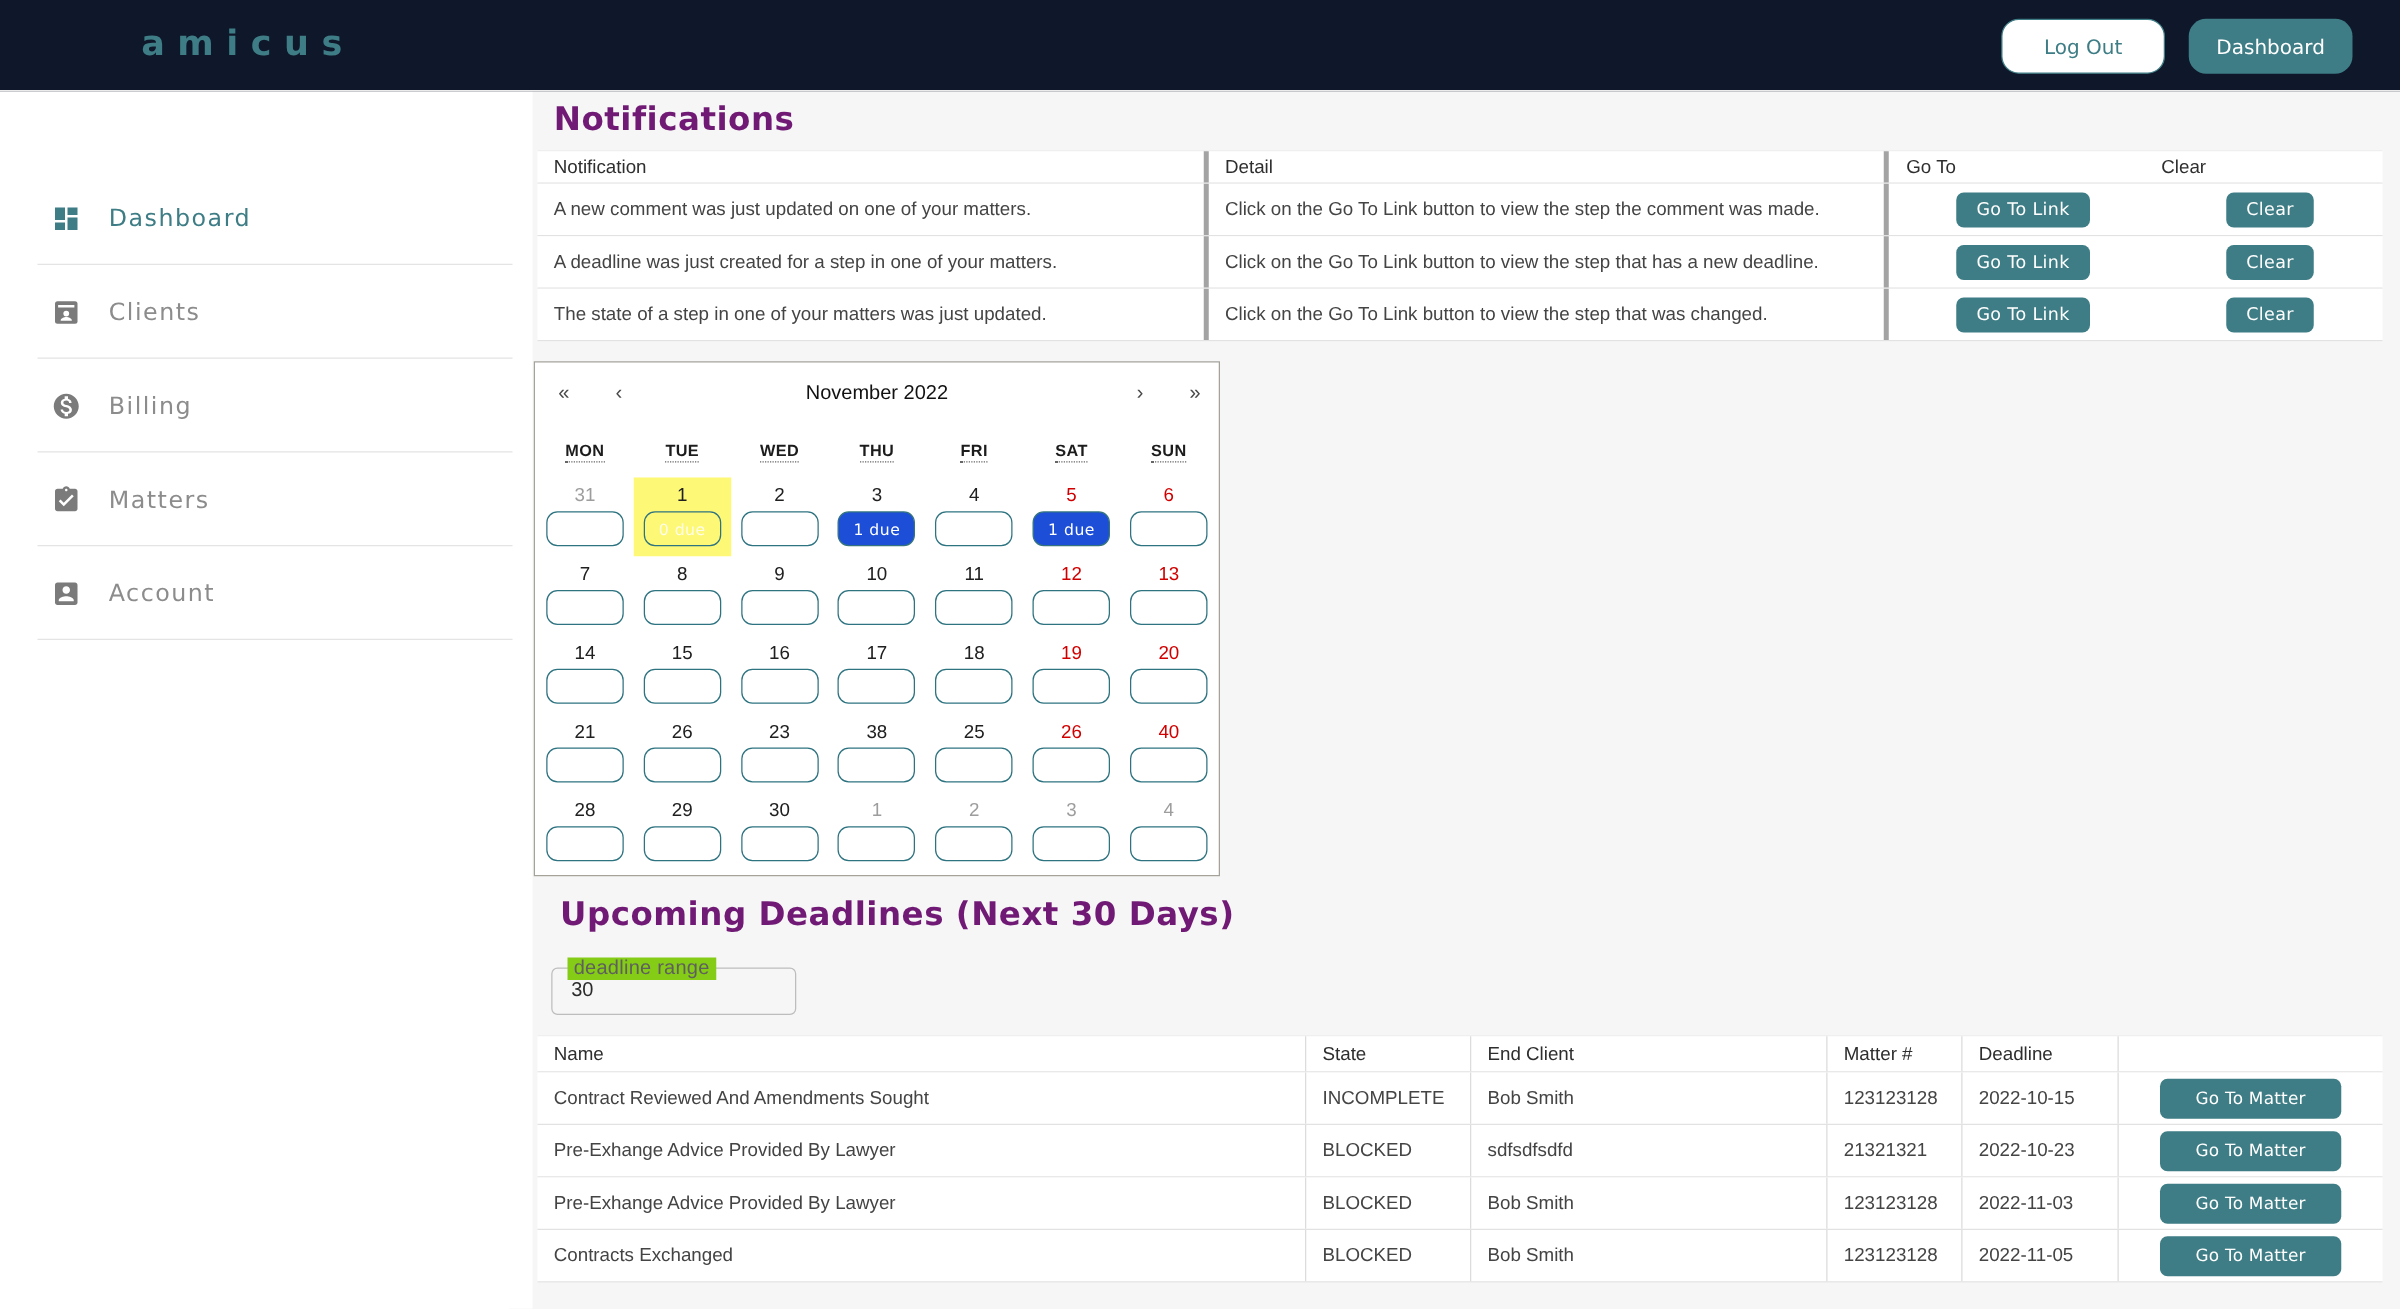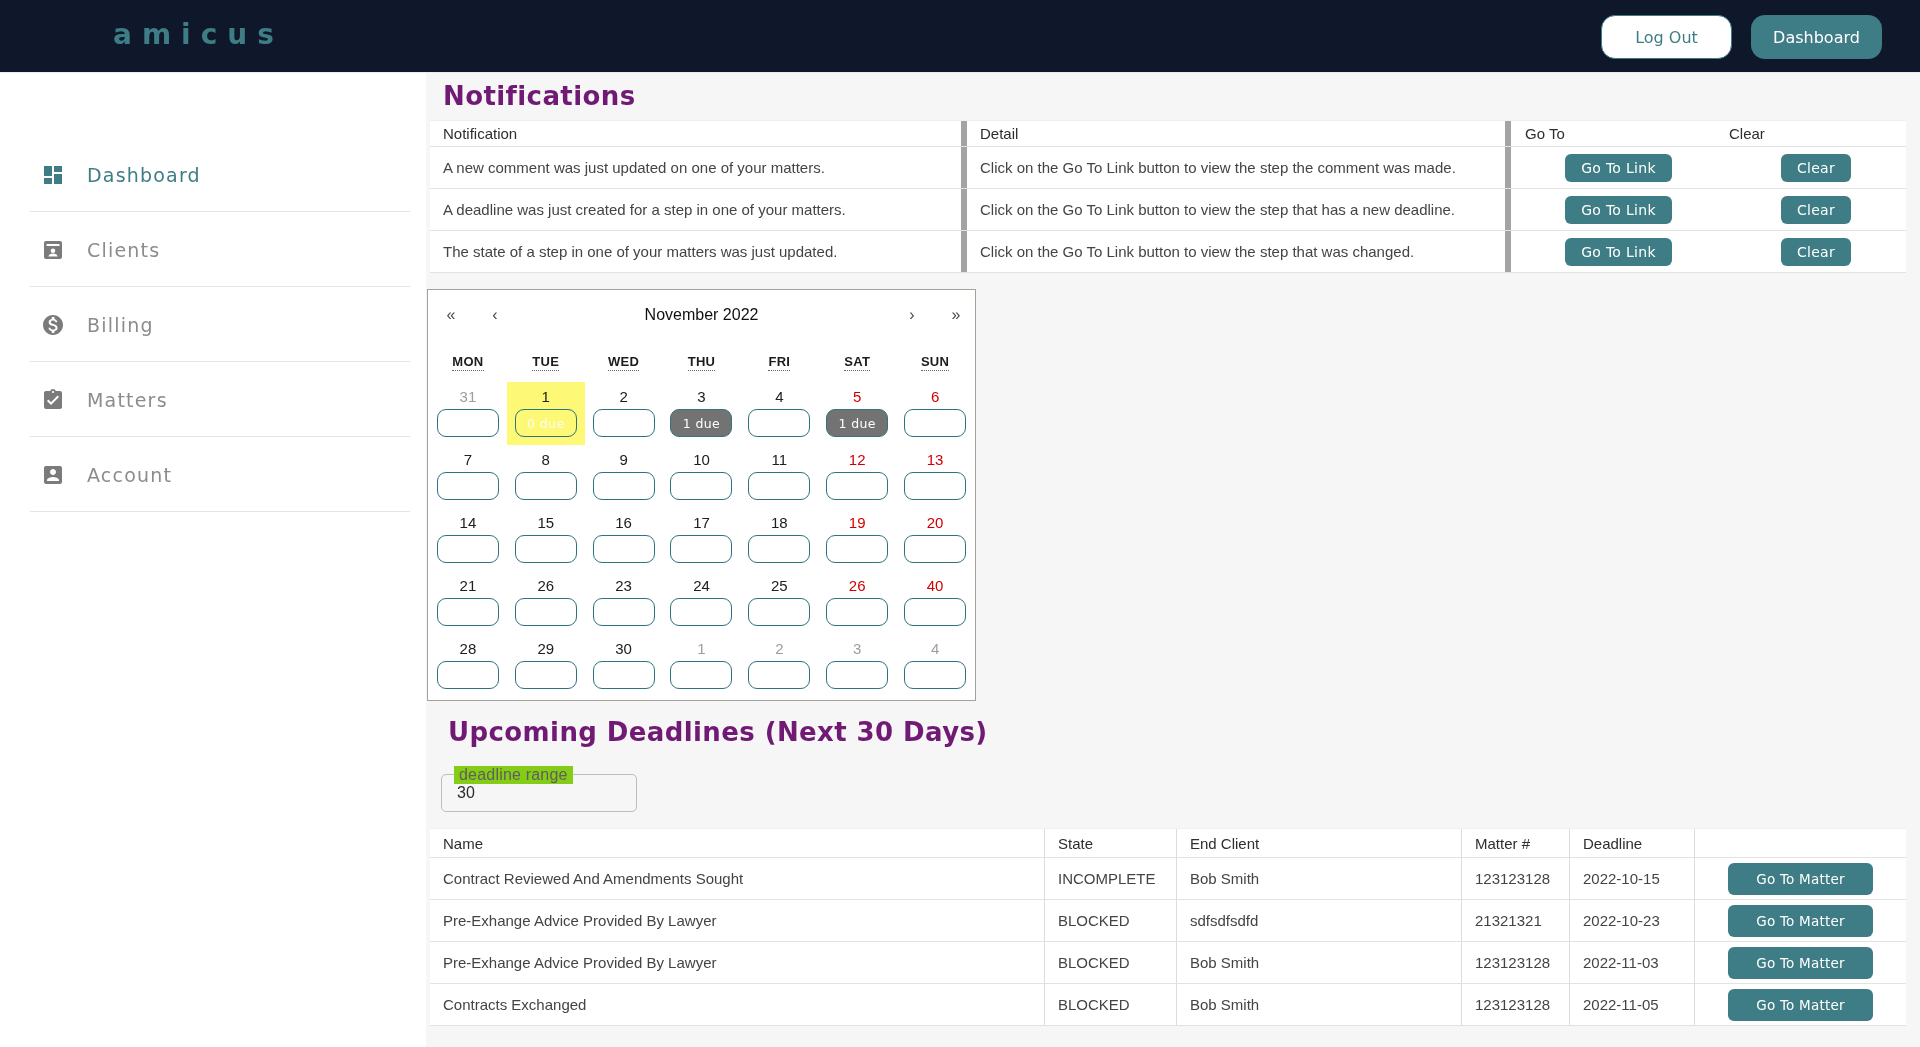--- a/index.html
+++ b/index.html
@@ -42,21 +42,21 @@
   .cell { display:flex; align-items:center; padding-left:13px; font-size:15px; color:#444;
           overflow:hidden; white-space:nowrap; }
   .t-head .cell { color:#2e2e2e; font-size:15px; }
   .cell.center { justify-content:center; padding-left:0; }
 
   
   #notifications { position:absolute; left:430px; top:81px; width:1476px; }
   #notifications .sec-title { margin:0 0 9px 13px; }
   .n-grid { grid-template-columns:537px 544px 215px 180px; }
   .notif-head { height:27px; }
-  .n-grid > .cell:nth-child(1), .n-grid > .cell:nth-child(2) { border-right:6px solid #a3a3a3; }
+  .n-grid > .cell:nth-child(1), .n-grid > .cell:nth-child(2) { border-right:4px solid #a3a3a3; }
   .notif-row { height:42px; }
   .btn-sm { height:28px; border-radius:6px; font-size:14px; padding:0 16px; letter-spacing:0.3px; }
   .gt-head { padding-left:14px; }
   .cl-head { padding-left:3px; }
 
   
   #calendar { position:absolute; left:427px; top:289px; width:549px; height:412px;
               background:#fff; border:1px solid #a5a29a; }
   .cal-arrow { position:absolute; top:12px; width:26px; height:26px; text-align:center;
                background:none; border:none; font-size:16px; color:#4a4a4a; cursor:pointer;
@@ -73,21 +73,21 @@
   .cal-cell { text-align:center; cursor:pointer; padding-top:6px; }
   .cal-cell.today { background:#fdf875; }
   .cal-num { font-size:15px; color:#202020; height:18px; line-height:18px; }
   .cal-num.muted { color:#9d9d9d; }
   .cal-num.weekend { color:#d10000; }
   .cal-box { width:62px; height:28px; margin:3px auto 0; border:1px solid #2e7380;
              border-radius:9px; background:#fff; display:flex; align-items:center;
              justify-content:center; font-family:"DejaVu Sans", sans-serif;
              font-size:12.5px; letter-spacing:0.4px; color:transparent; }
   .cal-cell.today .cal-box { background:transparent; color:#fdfdea; }
-  .cal-box.due { background:#737373; border-color:#35747f; color:#ffffff; }
+  .cal-box.due { background:#1d4ed8; border-color:#35747f; color:#ffffff; }
 
   
   #deadlines { position:absolute; left:430px; top:717px; width:1476px; }
   #deadlines .sec-title { margin-left:18px; }
   .range-wrap { position:relative; margin:27px 0 0 11px; width:196px; height:38px;
                 border:1px solid #bdbdbd; border-radius:5px; background:transparent; }
   .range-label { position:absolute; top:-9px; left:12px; padding:0 5px; font-size:16px;
                  color:#5f5f5f; background:#84cc16; letter-spacing:0.2px; }
   .range-input { position:absolute; left:15px; top:1px; width:170px; height:34px; border:none;
                  background:transparent; font-size:16px; color:#2b2b2b; outline:none;
@@ -362,21 +362,21 @@
               <span></span>
             </div>
   </div>
           <div class="cal-cell">
     <div class="cal-num">23</div>
     <div class="cal-box">
               <span></span>
             </div>
   </div>
           <div class="cal-cell">
-    <div class="cal-num">24</div>
+    <div class="cal-num">38</div>
     <div class="cal-box">
               <span></span>
             </div>
   </div>
           <div class="cal-cell">
     <div class="cal-num">25</div>
     <div class="cal-box">
               <span></span>
             </div>
   </div>

